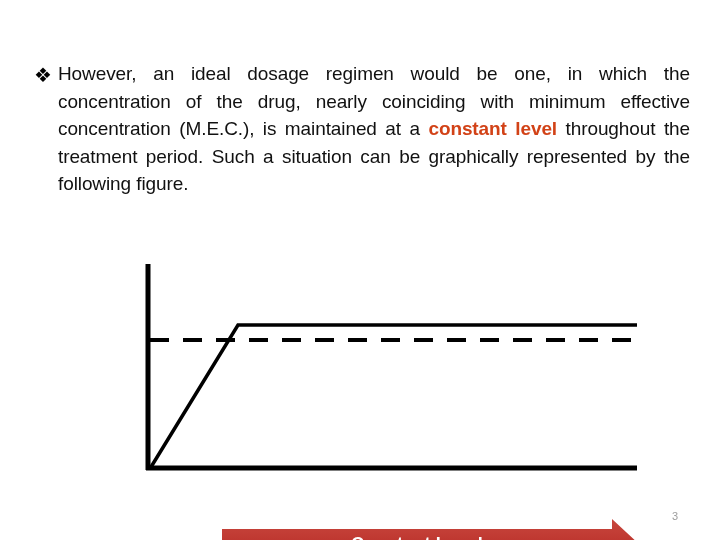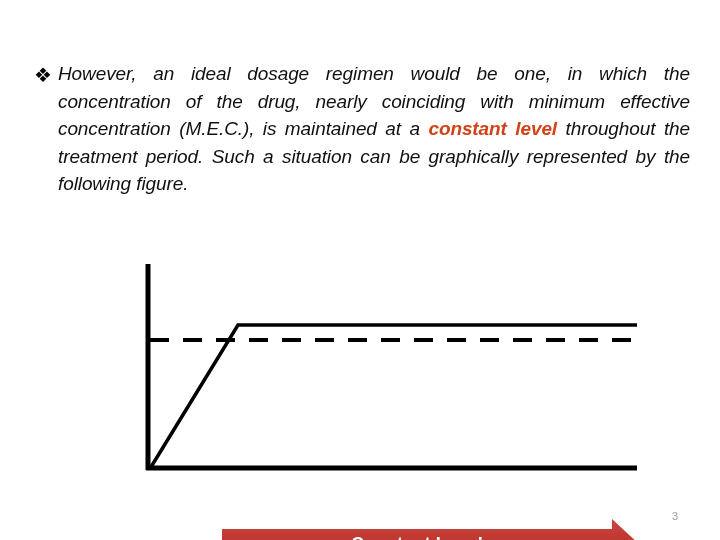--- a/index.html
+++ b/index.html
@@ -40,21 +40,20 @@
   }
 
   .bullet-text {
     display: block;
     font-size: 19px;
     line-height: 27.5px;
     text-align: justify;
     text-justify: inter-word;
     color: #111111;
     letter-spacing: -0.1px;
-    font-style: italic;
   }
 
   .hl-red {
     color: #D24217;
     font-weight: bold;
   }
 
   
   .figure {
     position: absolute;

